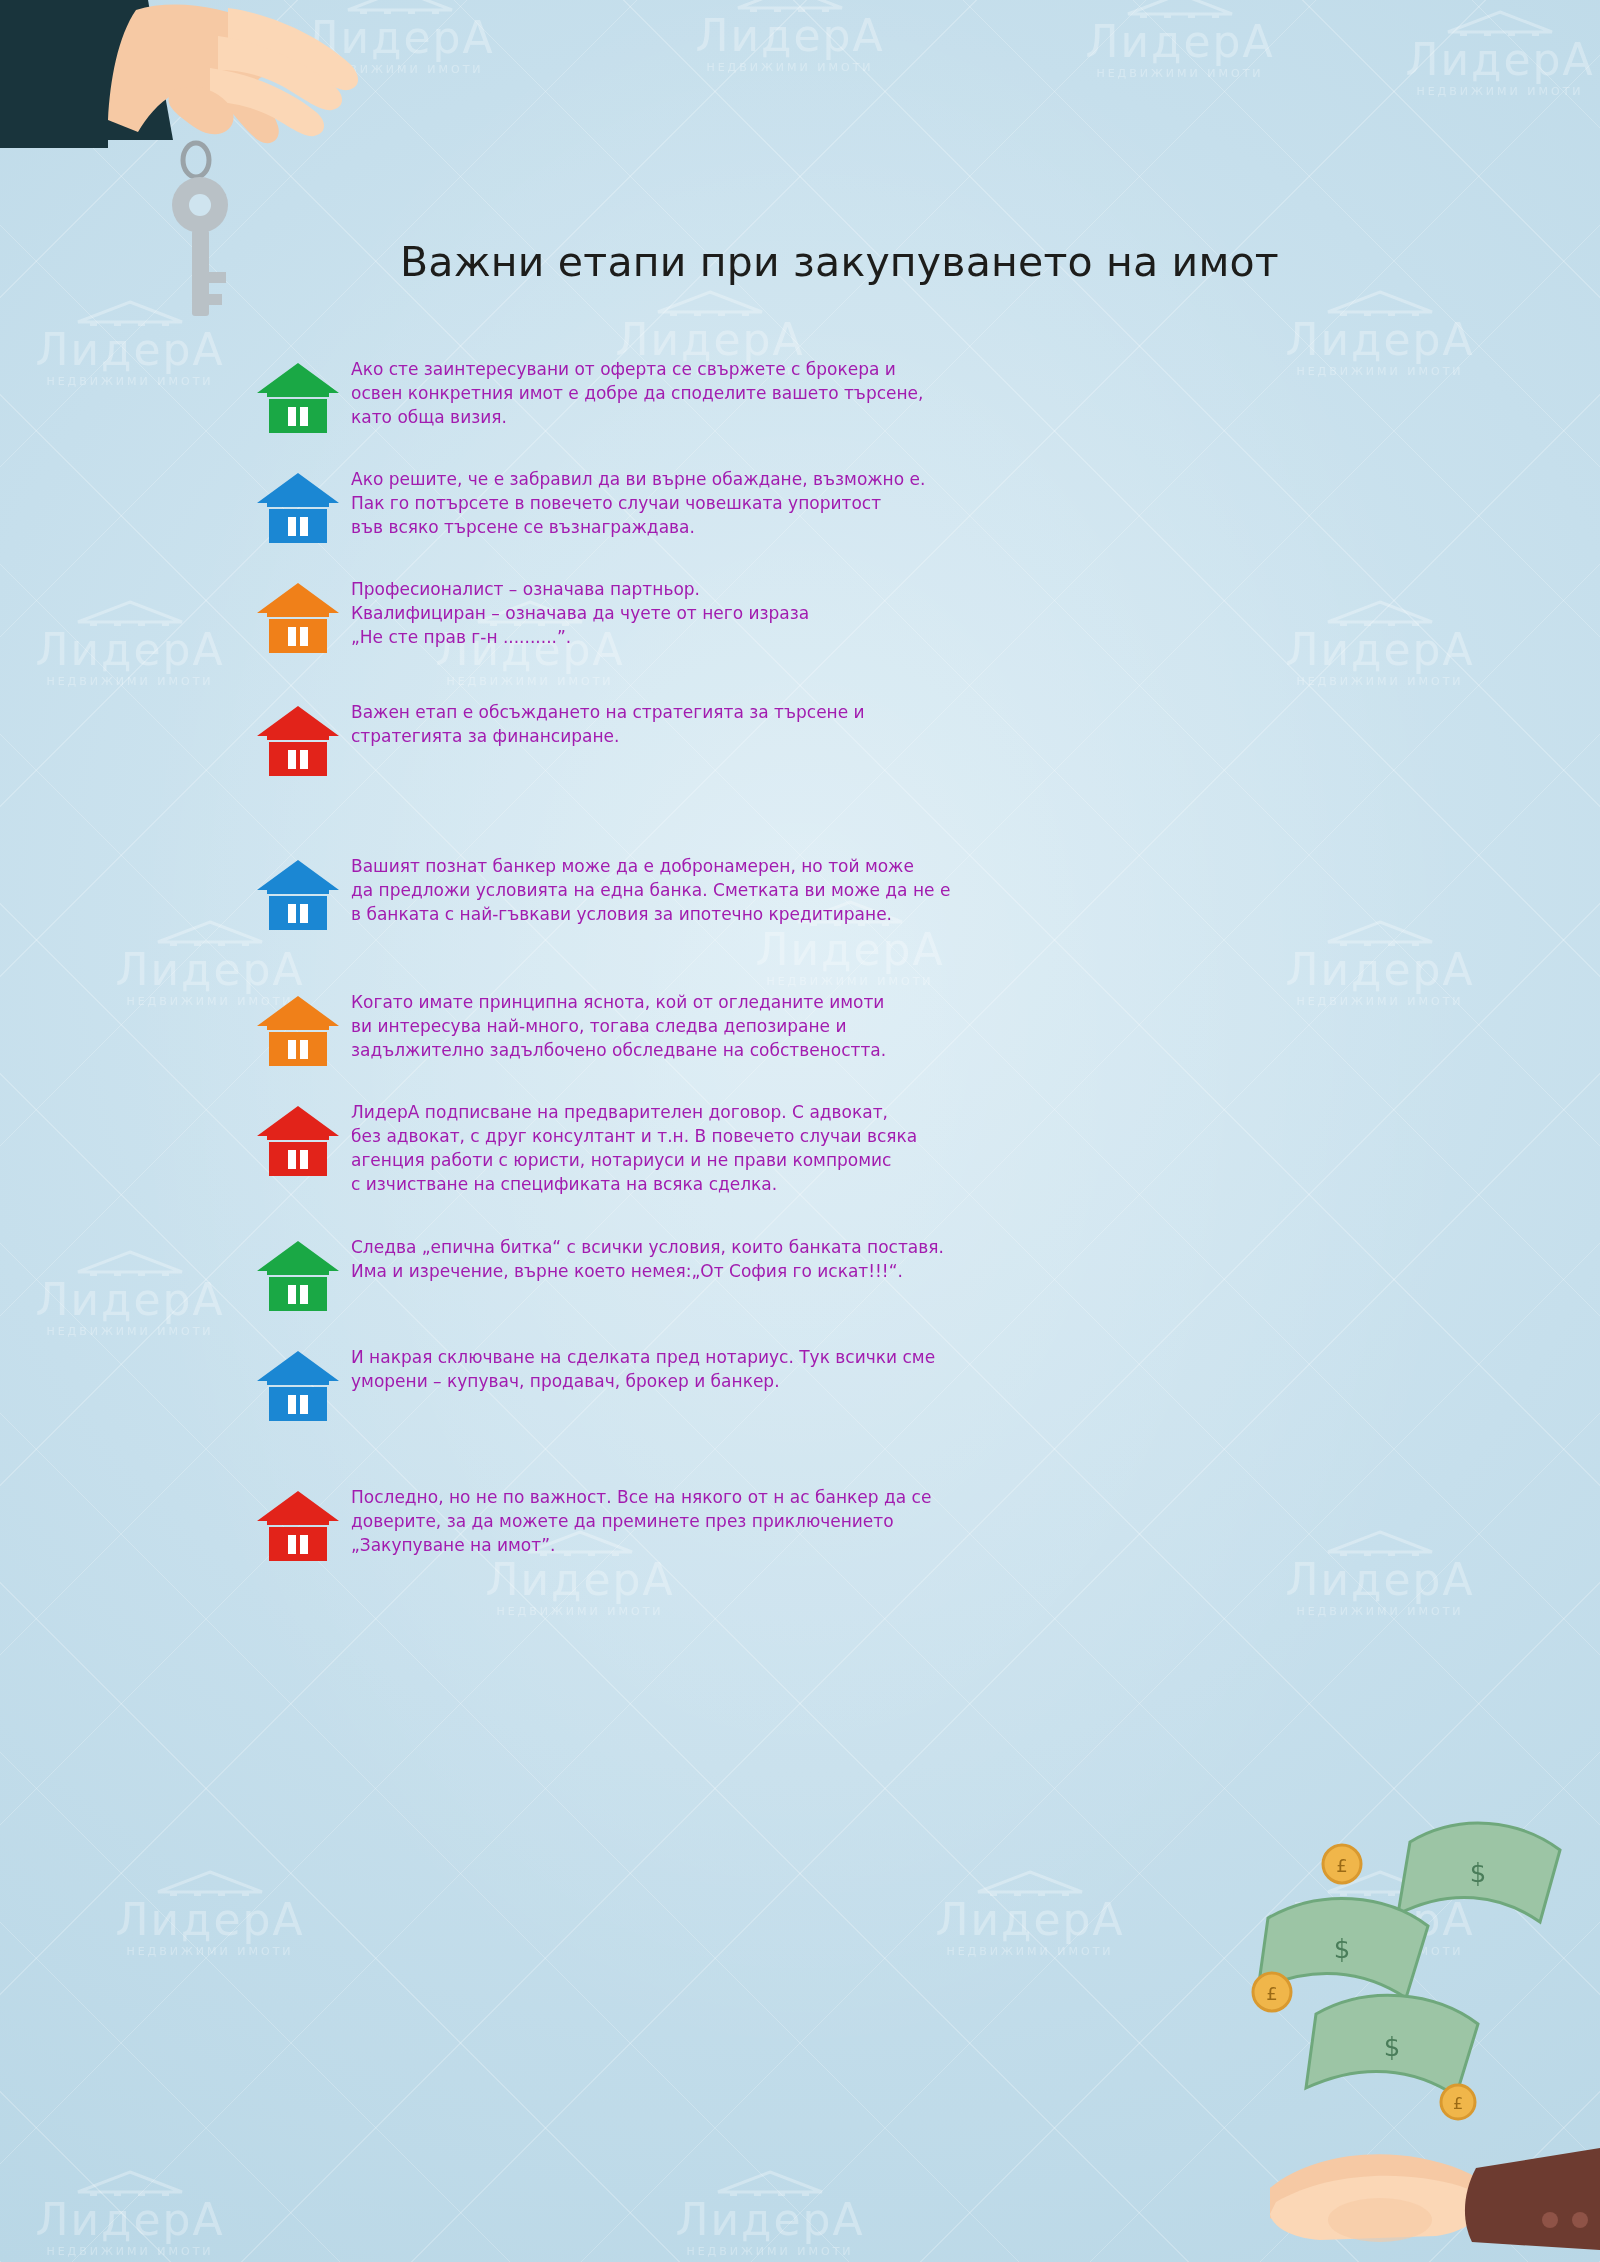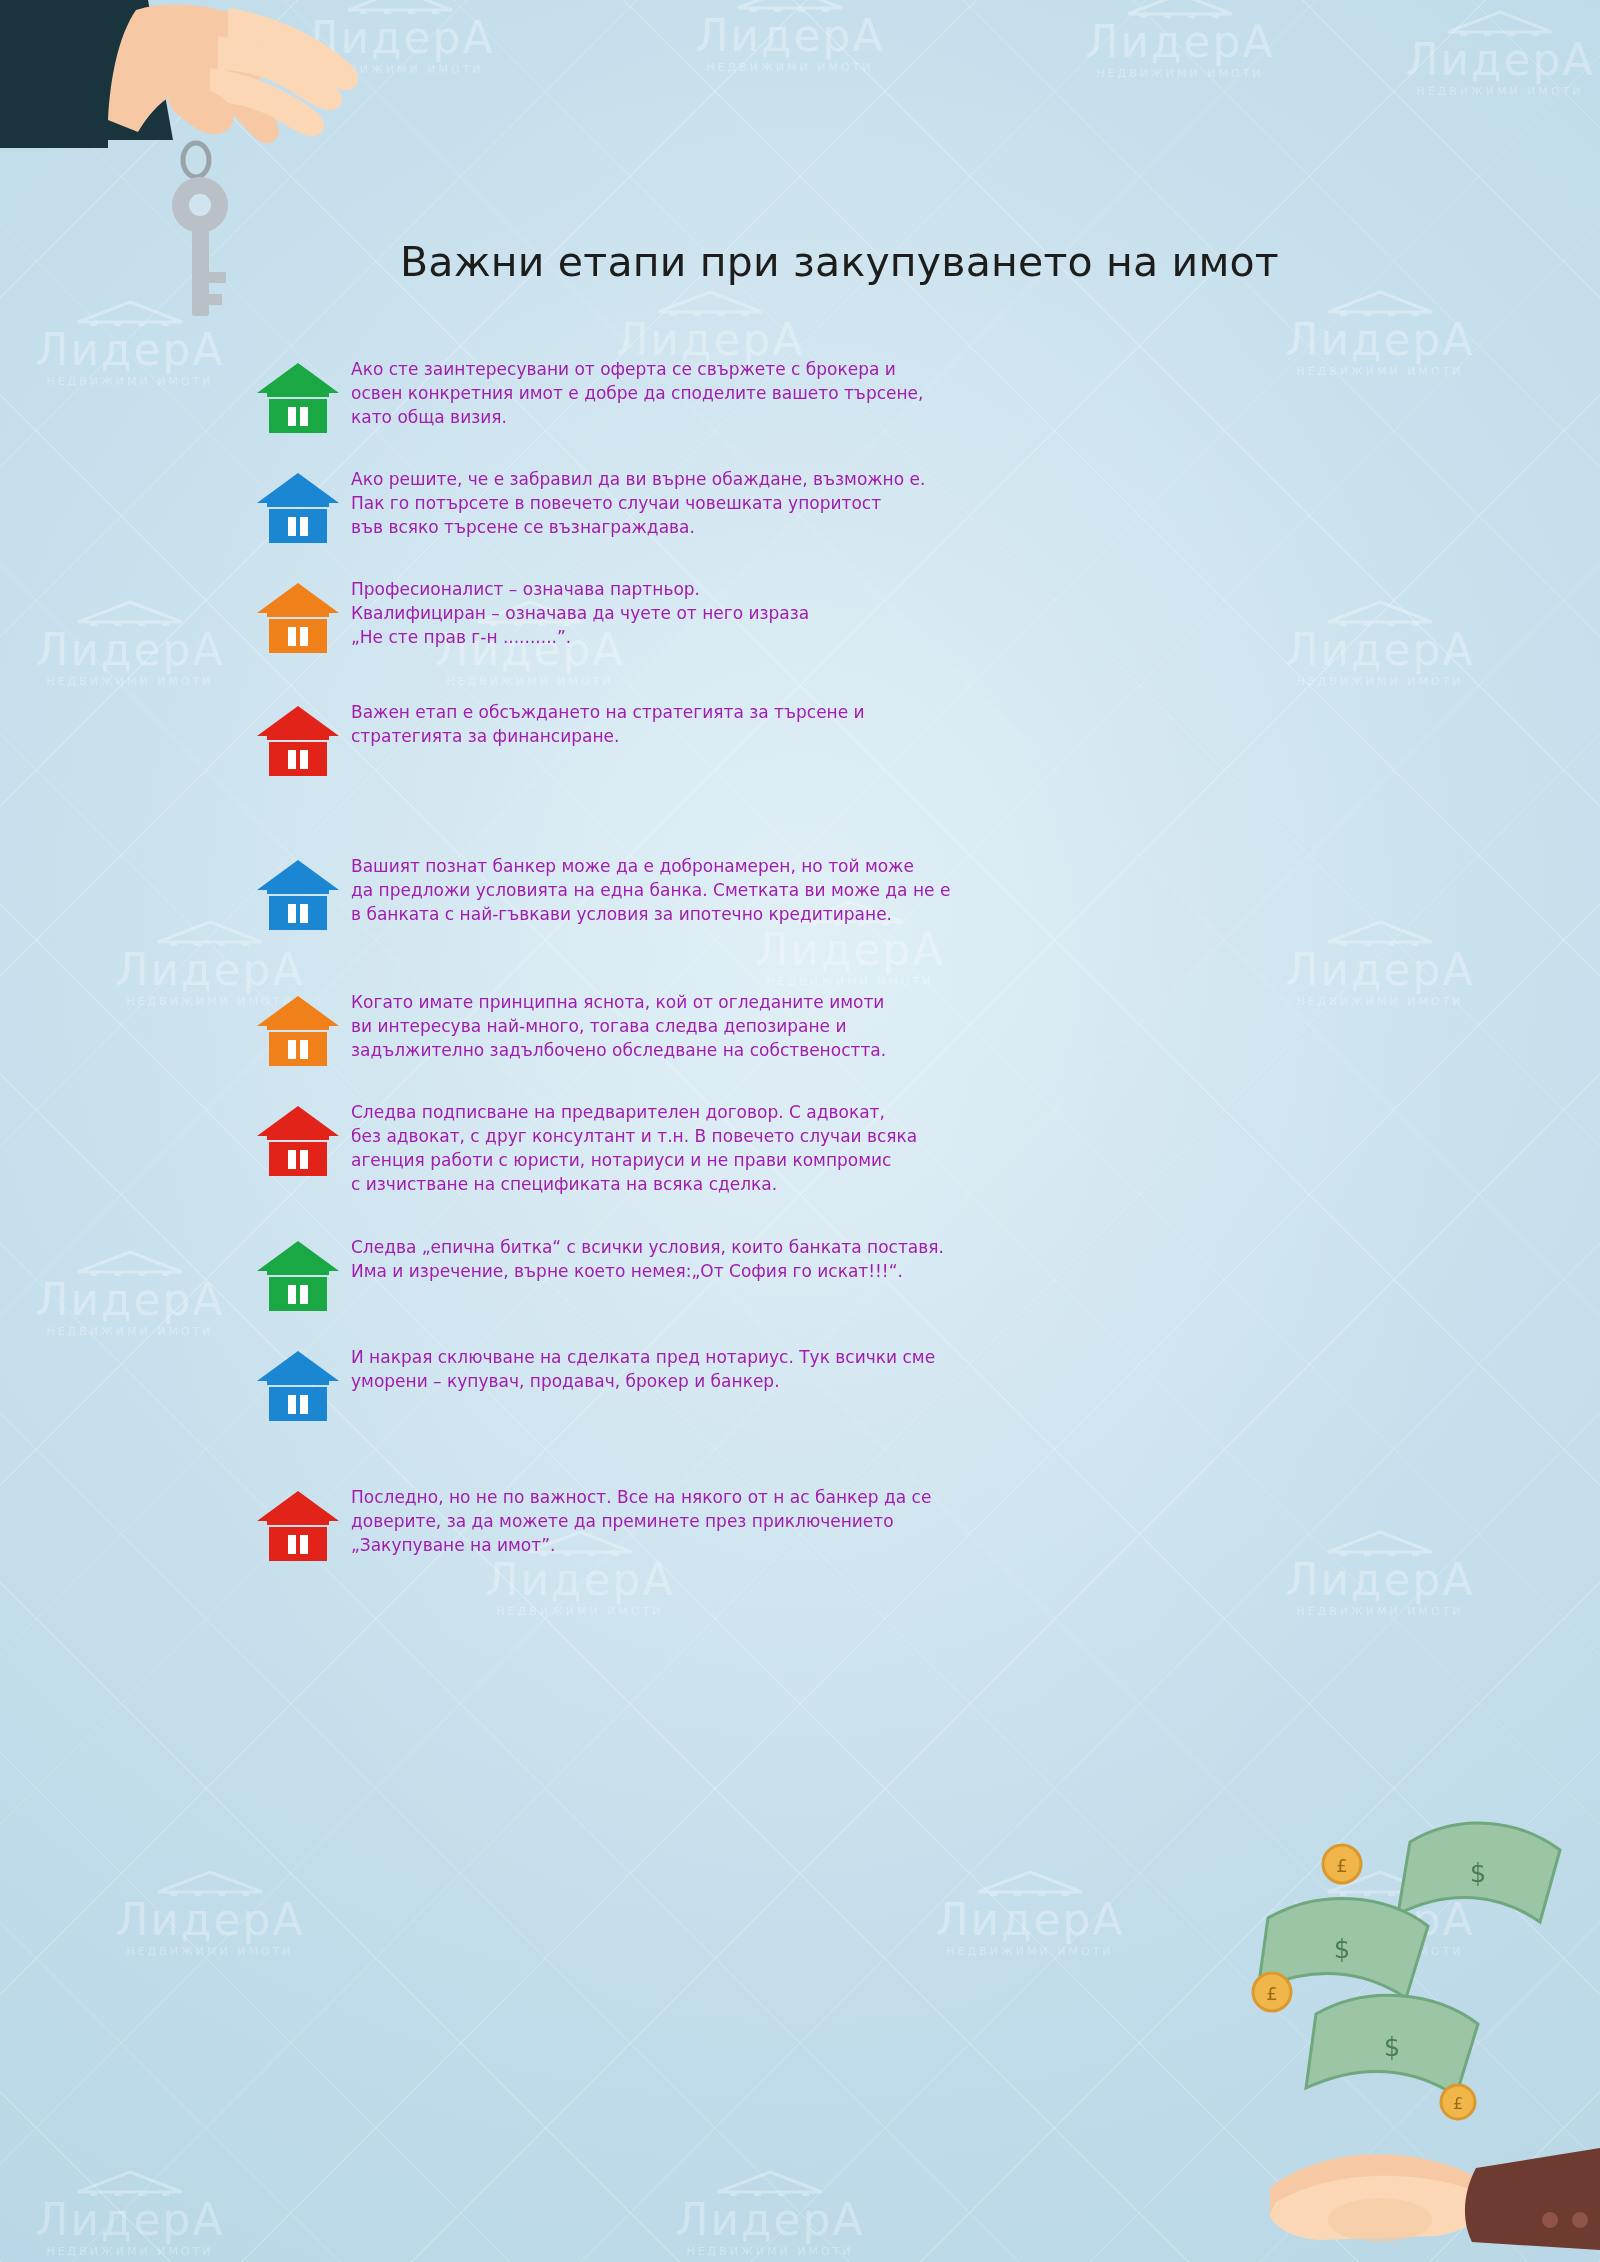--- a/index.html
+++ b/index.html
@@ -522,21 +522,21 @@
       </div>
       <div class="step" style="margin-bottom: 36px;">
         <div class="step-icon">
           <svg class="house" viewBox="0 0 86 80">
             <path d="M43 4 L84 34 L74 34 L74 38 L12 38 L12 34 L2 34 Z" fill="#e2231a"></path>
             <rect x="14" y="40" width="58" height="34" fill="#e2231a"></rect>
             <rect x="33" y="48" width="8" height="19" fill="#ffffff"></rect>
             <rect x="45" y="48" width="8" height="19" fill="#ffffff"></rect>
           </svg>
         </div>
-        <div class="step-text">Следва подписване на предварителен договор. С адвокат,
+        <div class="step-text">ЛидерА подписване на предварителен договор. С адвокат,
 без адвокат, с друг консултант и т.н. В повечето случаи всяка
 агенция работи с юристи, нотариуси и не прави компромис
 с изчистване на спецификата на всяка сделка.</div>
       </div>
       <div class="step">
         <div class="step-icon">
           <svg class="house" viewBox="0 0 86 80">
             <path d="M43 4 L84 34 L74 34 L74 38 L12 38 L12 34 L2 34 Z" fill="#1aa845"></path>
             <rect x="14" y="40" width="58" height="34" fill="#1aa845"></rect>
             <rect x="33" y="48" width="8" height="19" fill="#ffffff"></rect>

